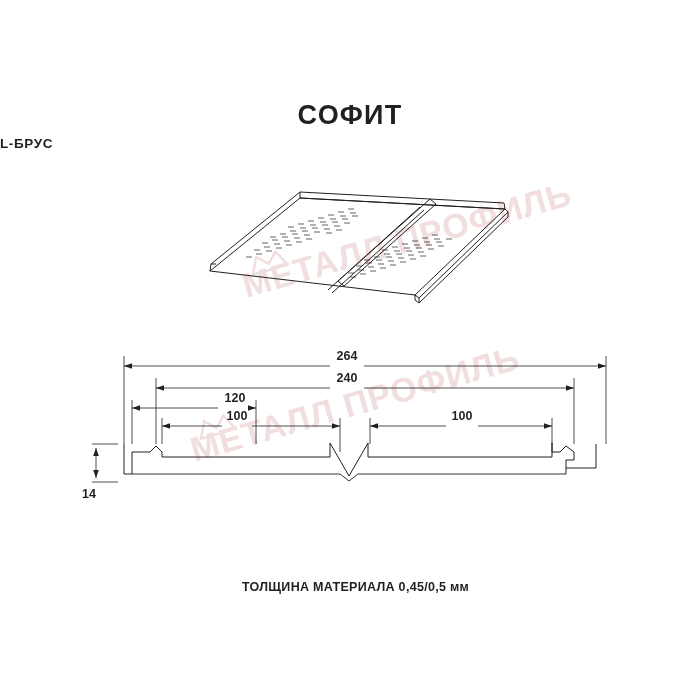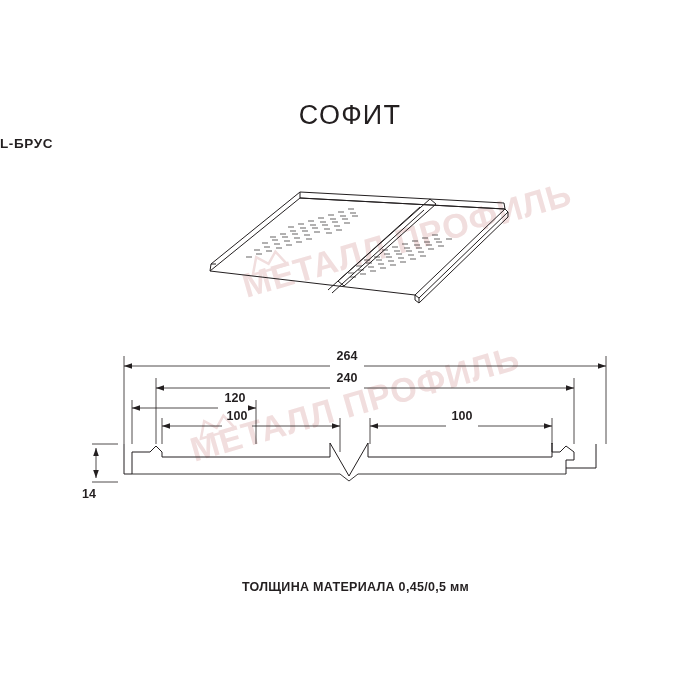--- a/index.html
+++ b/index.html
@@ -16,21 +16,21 @@
     width: 700px;
     height: 700px;
     background: #ffffff;
   }
   .title {
     position: absolute;
     left: 0; right: 0;
     top: 100px;
     text-align: center;
     font-size: 27px;
-    font-weight: normal;
+    font-weight: bold;
     letter-spacing: 1.2px;
   }
   .subtitle {
     position: absolute;
     left: 0; right: 0;
     top: 136px;
     text-align: left;
     font-size: 13.5px;
     font-weight: bold;
     letter-spacing: 0.6px;

